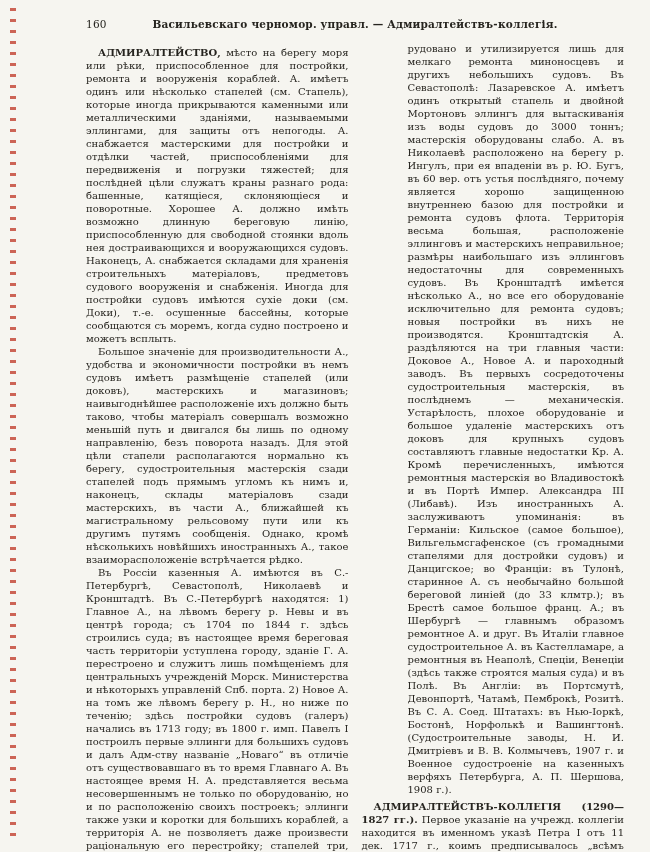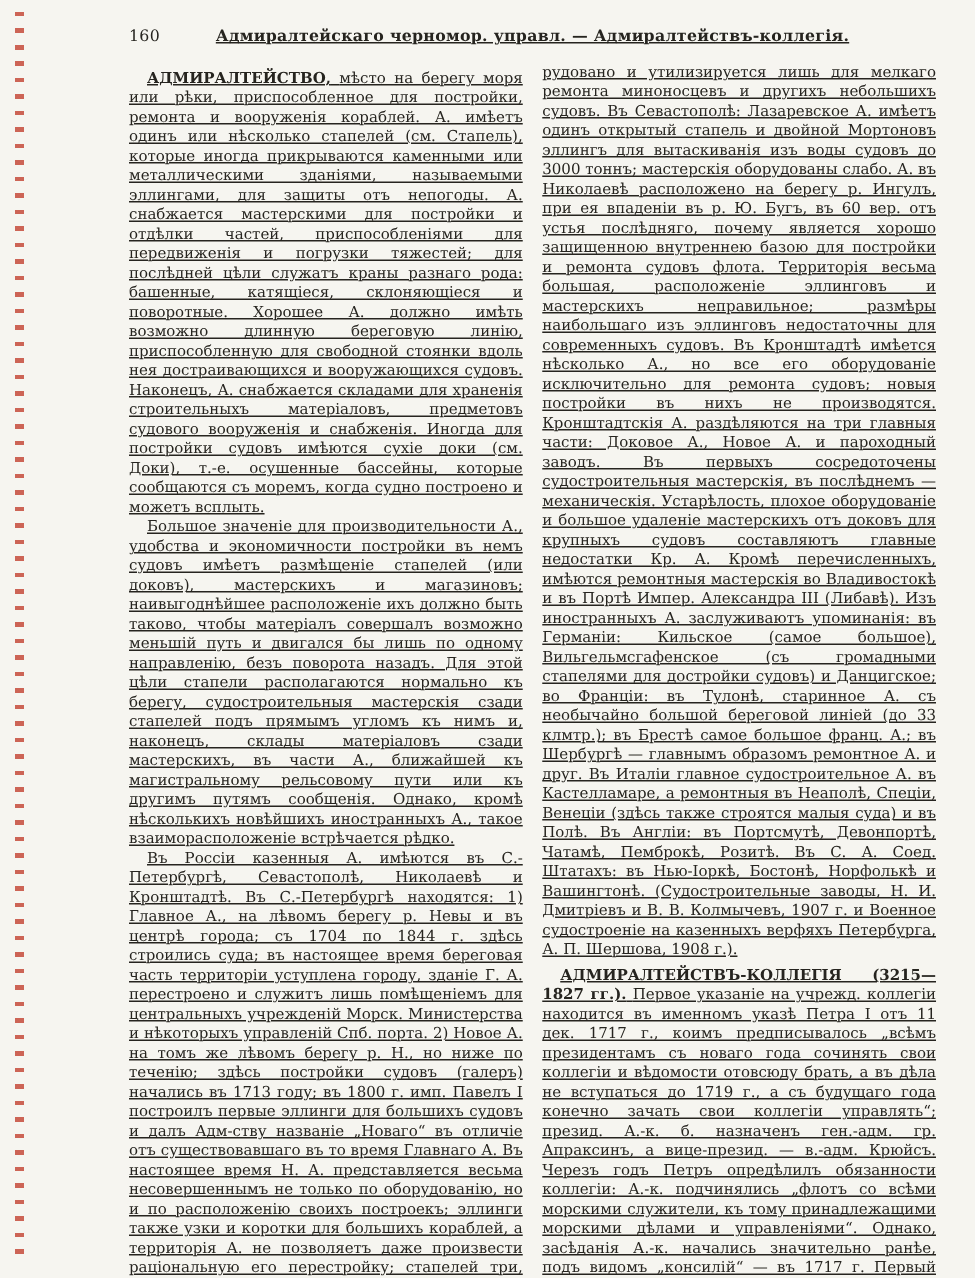--- a/index.html
+++ b/index.html
@@ -8,21 +8,20 @@
     background:#f6f5f0;
     font-family:"DejaVu Serif","Liberation Serif",serif;
     color:#26241f;
   }
   .page {
     position:relative;
     width:650px; height:852px;
     padding:18px 26px 12px 86px;
     overflow:hidden;
     background:#f6f5f0;
-    text-decoration:underline;
   }
   .margin-marks {
     position:absolute; left:10px; top:8px; bottom:8px; width:6px;
     background:repeating-linear-gradient(to bottom,
       var(--mark,#c2402f) 0 3px, transparent 3px 11px);
     opacity:.8;
   }
   .header-row {
     position:relative;
     text-align:center;
@@ -38,35 +37,35 @@
   }
   .columns { display:flex; gap:13px; }
   .col {
     flex:1 1 0;
     text-align:justify;
     font-size:10px;
     line-height:13px;
     hyphens:auto;
   }
   .para { text-indent:12px; }
-  .no-indent { text-indent:0; }
+  .no-indent { text-indent:0;margin-left:46px; }
   .bold-entry { font-weight:bold; text-indent:0; letter-spacing:.2px; }
   .gap-top { margin-top:4px; }
   b.lead { font-weight:bold; }
 </style>
 </head>
 <body>
 
 <div class="page">
 
   <div class="margin-marks"></div>
 
   <div class="header-row">
     <span class="pagenum">160</span>
-    <span class="htitle">Адмиралтейскаго черномор. управл. — Адмиралтействъ-коллегія.</span>
+    <span class="htitle">Васильевскаго черномор. управл. — Адмиралтействъ-коллегія.</span>
   </div>
 
   <div class="columns">
 
     <div class="col">
       <p class="para gap-top">
         <b class="lead">АДМИРАЛТЕЙСТВО,</b>
         <span>мѣсто на берегу моря или рѣки, приспособленное для постройки, ремонта и вооруженія кораблей. А. имѣетъ одинъ или нѣсколько стапелей (см. Стапель), которые иногда прикрываются каменными или металлическими зданіями, называемыми эллингами, для защиты отъ непогоды. А. снабжается мастерскими для постройки и отдѣлки частей, приспособленіями для передвиженія и погрузки тяжестей; для послѣдней цѣли служатъ краны разнаго рода: башенные, катящіеся, склоняющіеся и поворотные. Хорошее А. должно имѣть возможно длинную береговую линію, приспособленную для свободной стоянки вдоль нея достраивающихся и вооружающихся судовъ. Наконецъ, А. снабжается складами для храненія строительныхъ матеріаловъ, предметовъ судового вооруженія и снабженія. Иногда для постройки судовъ имѣются сухіе доки (см. Доки), т.-е. осушенные бассейны, которые сообщаются съ моремъ, когда судно построено и можетъ всплыть.</span>
       </p>
       <p class="para">
@@ -75,19 +74,19 @@
       <p class="para">
         <span>Въ Россіи казенныя А. имѣются въ С.-Петербургѣ, Севастополѣ, Николаевѣ и Кронштадтѣ. Въ С.-Петербургѣ находятся: 1) Главное А., на лѣвомъ берегу р. Невы и въ центрѣ города; съ 1704 по 1844 г. здѣсь строились суда; въ настоящее время береговая часть территоріи уступлена городу, зданіе Г. А. перестроено и служитъ лишь помѣщеніемъ для центральныхъ учрежденій Морск. Министерства и нѣкоторыхъ управленій Спб. порта. 2) Новое А. на томъ же лѣвомъ берегу р. Н., но ниже по теченію; здѣсь постройки судовъ (галеръ) начались въ 1713 году; въ 1800 г. имп. Павелъ I построилъ первые эллинги для большихъ судовъ и далъ Адм-ству названіе „Новаго“ въ отличіе отъ существовавшаго въ то время Главнаго А. Въ настоящее время Н. А. представляется весьма несовершеннымъ не только по оборудованію, но и по расположенію своихъ построекъ; эллинги также узки и коротки для большихъ кораблей, а территорія А. не позволяетъ даже произвести раціональную его перестройку; стапелей три, изъ нихъ два закрытыхъ. 3) А. Галернаго островка, въ устьѣ р. Невы, оборудовано совершеннѣе изъ Петербургск. А-ствъ; съ 1908 г. оно перешло въ составъ Адмиралтейскаго судостроительнаго завода. 4) А. Гребного порта занимаетъ прекрасную и обширную территорію въ концѣ Васильевскаго острова, но совершенно не обо-</span>
       </p>
     </div>
 
     <div class="col">
       <p class="para no-indent">
         <span>рудовано и утилизируется лишь для мелкаго ремонта миноносцевъ и другихъ небольшихъ судовъ. Въ Севастополѣ: Лазаревское А. имѣетъ одинъ открытый стапель и двойной Мортоновъ эллингъ для вытаскиванія изъ воды судовъ до 3000 тоннъ; мастерскія оборудованы слабо. А. въ Николаевѣ расположено на берегу р. Ингулъ, при ея впаденіи въ р. Ю. Бугъ, въ 60 вер. отъ устья послѣдняго, почему является хорошо защищенною внутреннею базою для постройки и ремонта судовъ флота. Территорія весьма большая, расположеніе эллинговъ и мастерскихъ неправильное; размѣры наибольшаго изъ эллинговъ недостаточны для современныхъ судовъ. Въ Кронштадтѣ имѣется нѣсколько А., но все его оборудованіе исключительно для ремонта судовъ; новыя постройки въ нихъ не производятся. Кронштадтскія А. раздѣляются на три главныя части: Доковое А., Новое А. и пароходный заводъ. Въ первыхъ сосредоточены судостроительныя мастерскія, въ послѣднемъ — механическія. Устарѣлость, плохое оборудованіе и большое удаленіе мастерскихъ отъ доковъ для крупныхъ судовъ составляютъ главные недостатки Кр. А. Кромѣ перечисленныхъ, имѣются ремонтныя мастерскія во Владивостокѣ и въ Портѣ Импер. Александра III (Либавѣ). Изъ иностранныхъ А. заслуживаютъ упоминанія: въ Германіи: Кильское (самое большое), Вильгельмсгафенское (съ громадными стапелями для достройки судовъ) и Данцигское; во Франціи: въ Тулонѣ, старинное А. съ необычайно большой береговой линіей (до 33 клмтр.); въ Брестѣ самое большое франц. А.; въ Шербургѣ — главнымъ образомъ ремонтное А. и друг. Въ Италіи главное судостроительное А. въ Кастелламаре, а ремонтныя въ Неаполѣ, Спеціи, Венеціи (здѣсь также строятся малыя суда) и въ Полѣ. Въ Англіи: въ Портсмутѣ, Девонпортѣ, Чатамѣ, Пемброкѣ, Розитѣ. Въ С. А. Соед. Штатахъ: въ Нью-Іоркѣ, Бостонѣ, Норфолькѣ и Вашингтонѣ. (Судостроительные заводы, Н. И. Дмитріевъ и В. В. Колмычевъ, 1907 г. и Военное судостроеніе на казенныхъ верфяхъ Петербурга, А. П. Шершова, 1908 г.).</span>
       </p>
       <p class="para gap-top">
-        <b class="lead">АДМИРАЛТЕЙСТВЪ-КОЛЛЕГІЯ (3215—1827 гг.).</b>
+        <b class="lead">АДМИРАЛТЕЙСТВЪ-КОЛЛЕГІЯ (1290—1827 гг.).</b>
         <span>Первое указаніе на учрежд. коллегіи находится въ именномъ указѣ Петра I отъ 11 дек. 1717 г., коимъ предписывалось „всѣмъ президентамъ съ новаго года сочинять свои коллегіи и вѣдомости отовсюду брать, а въ дѣла не вступаться до 1719 г., а съ будущаго года конечно зачать свои коллегіи управлять“; презид. А.-к. б. назначенъ ген.-адм. гр. Апраксинъ, а вице-презид. — в.-адм. Крюйсъ. Черезъ годъ Петръ опредѣлилъ обязанности коллегіи: А.-к. подчинялись „флотъ со всѣми морскими служители, къ тому принадлежащими морскими дѣлами и управленіями“. Однако, засѣданія А.-к. начались значительно ранѣе, подъ видомъ „консилій“ — въ 1717 г. Первый сохранившійся протоколъ консилій относится къ засѣданію 31 окт. 1717 г., на коемъ присутствовали государь, ген.-адм. кн. Меншиковъ, ген.-м. Чернышевъ, в.-адм. Крюйсъ и бар. Шафировъ. Засѣданія консилій происходили то въ адм-ствѣ, то въ его морской канцеляріи; составъ ихъ былъ не постоянный. Засѣданія А.-к. начались съ 4 апр. 1718 г. Въ составъ ея входили президентъ, вице-президентъ</span>
       </p>
     </div>
 
   </div>
 </div>
 
 </body></html>

